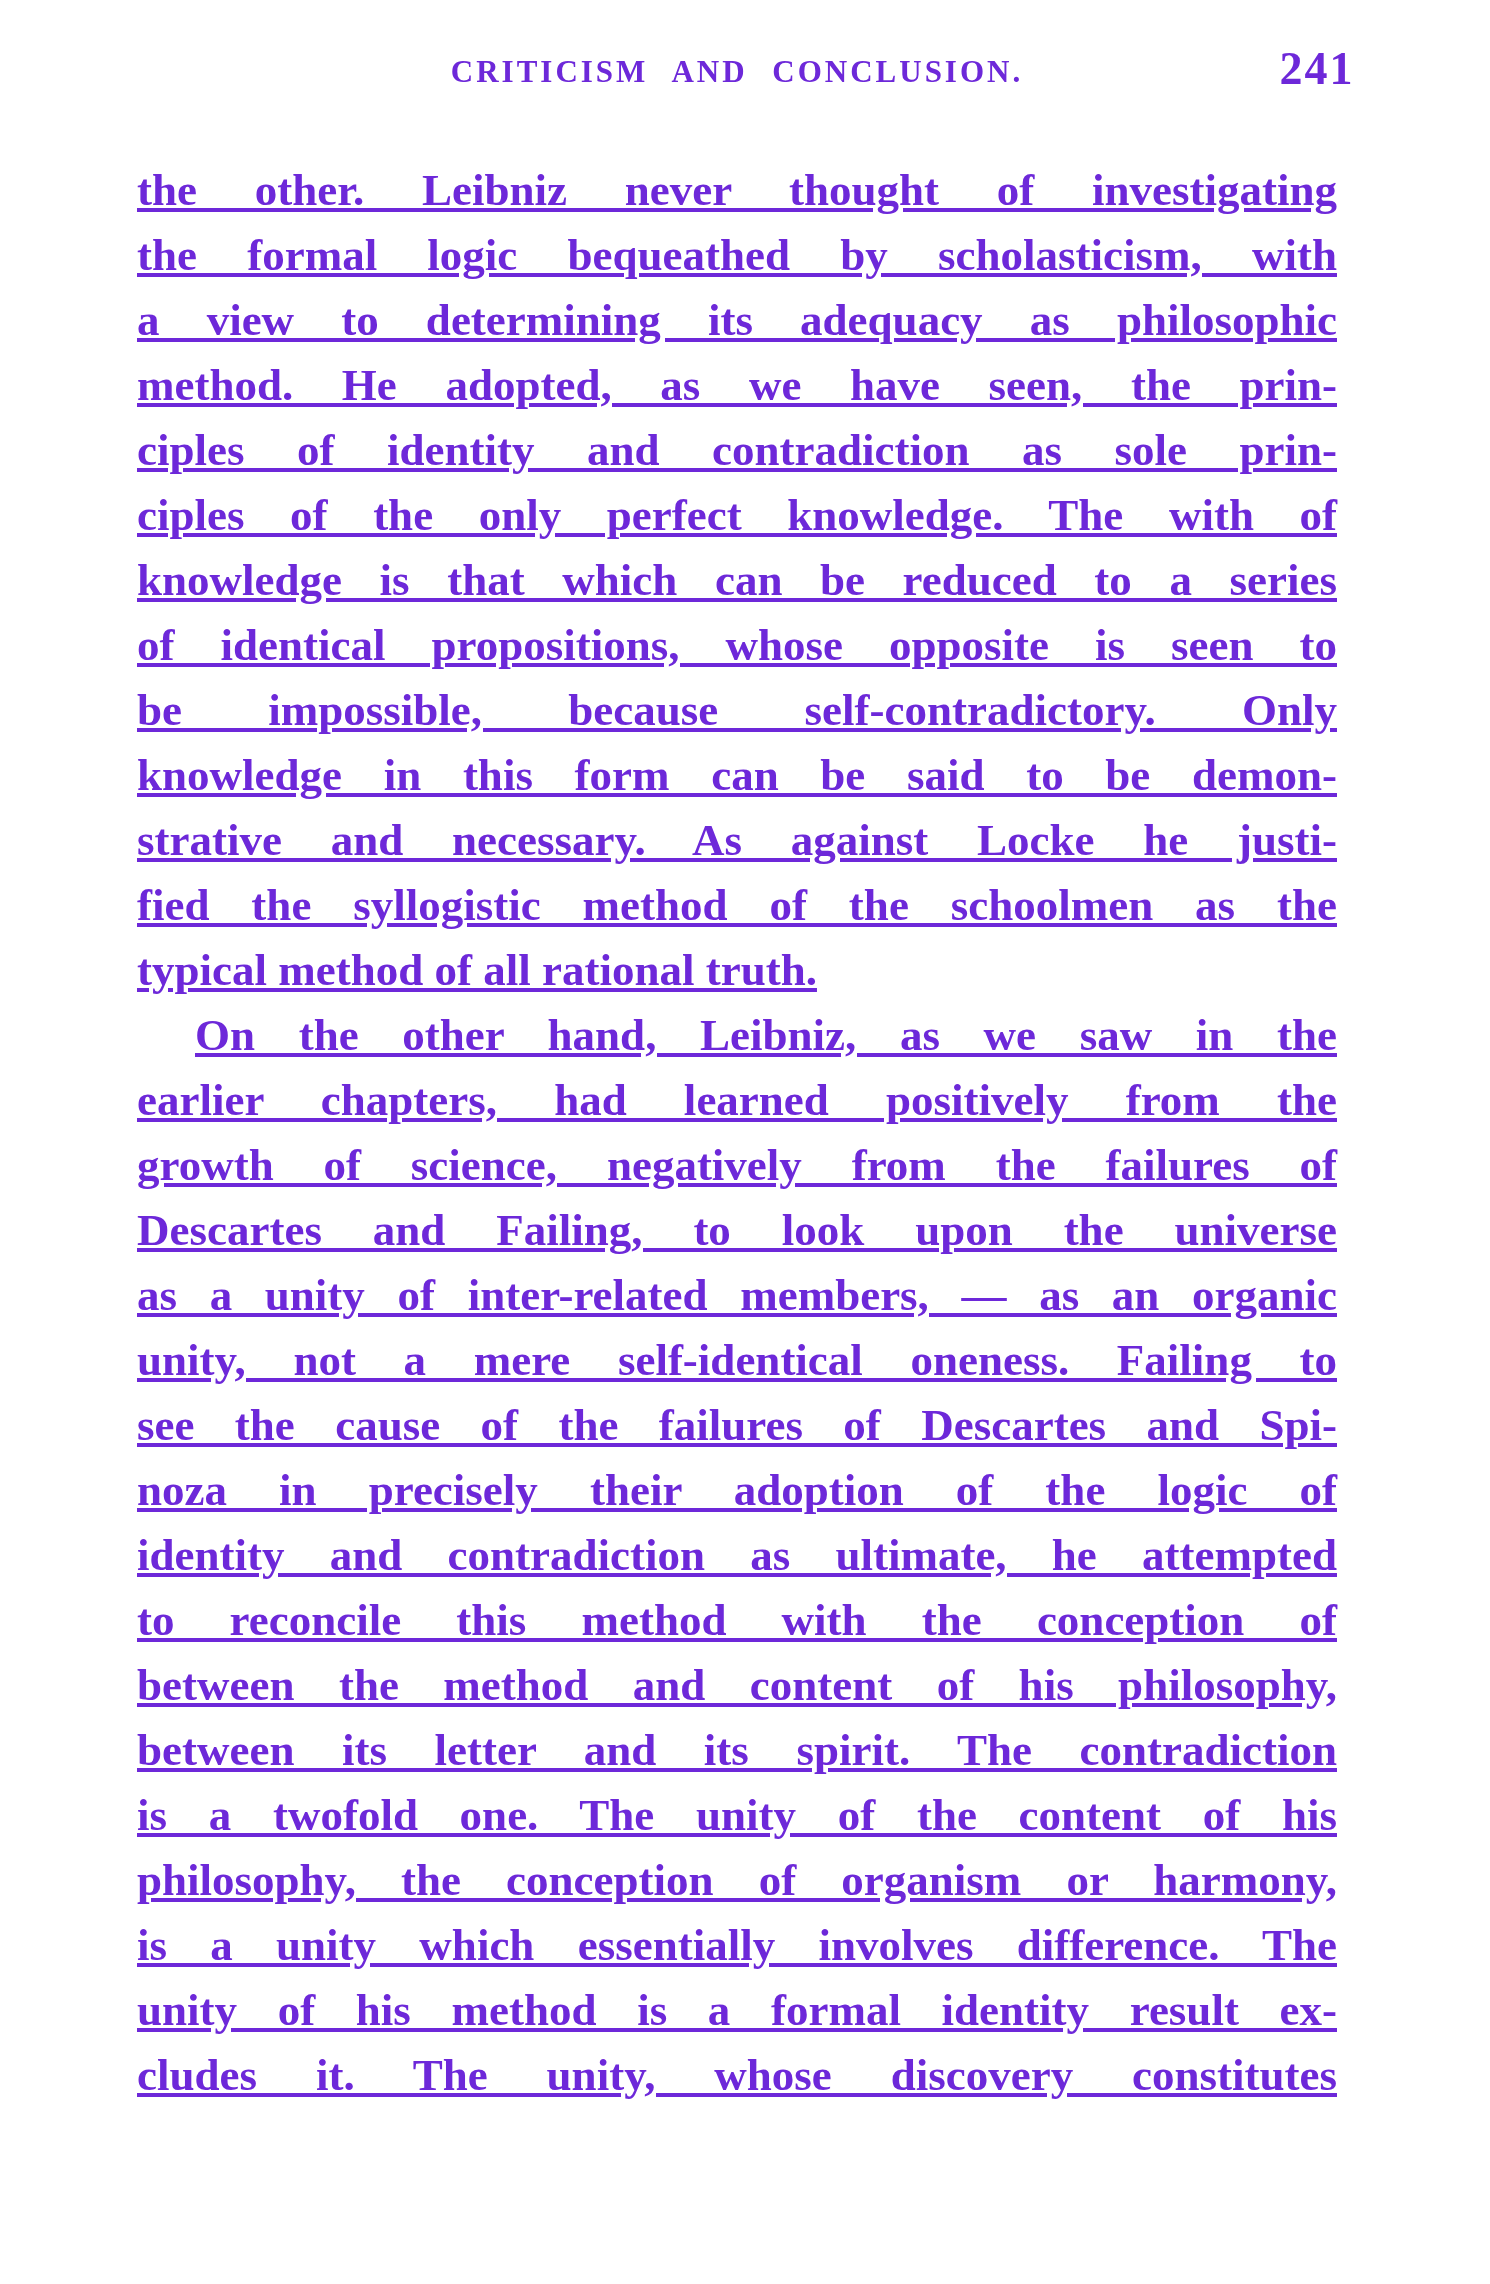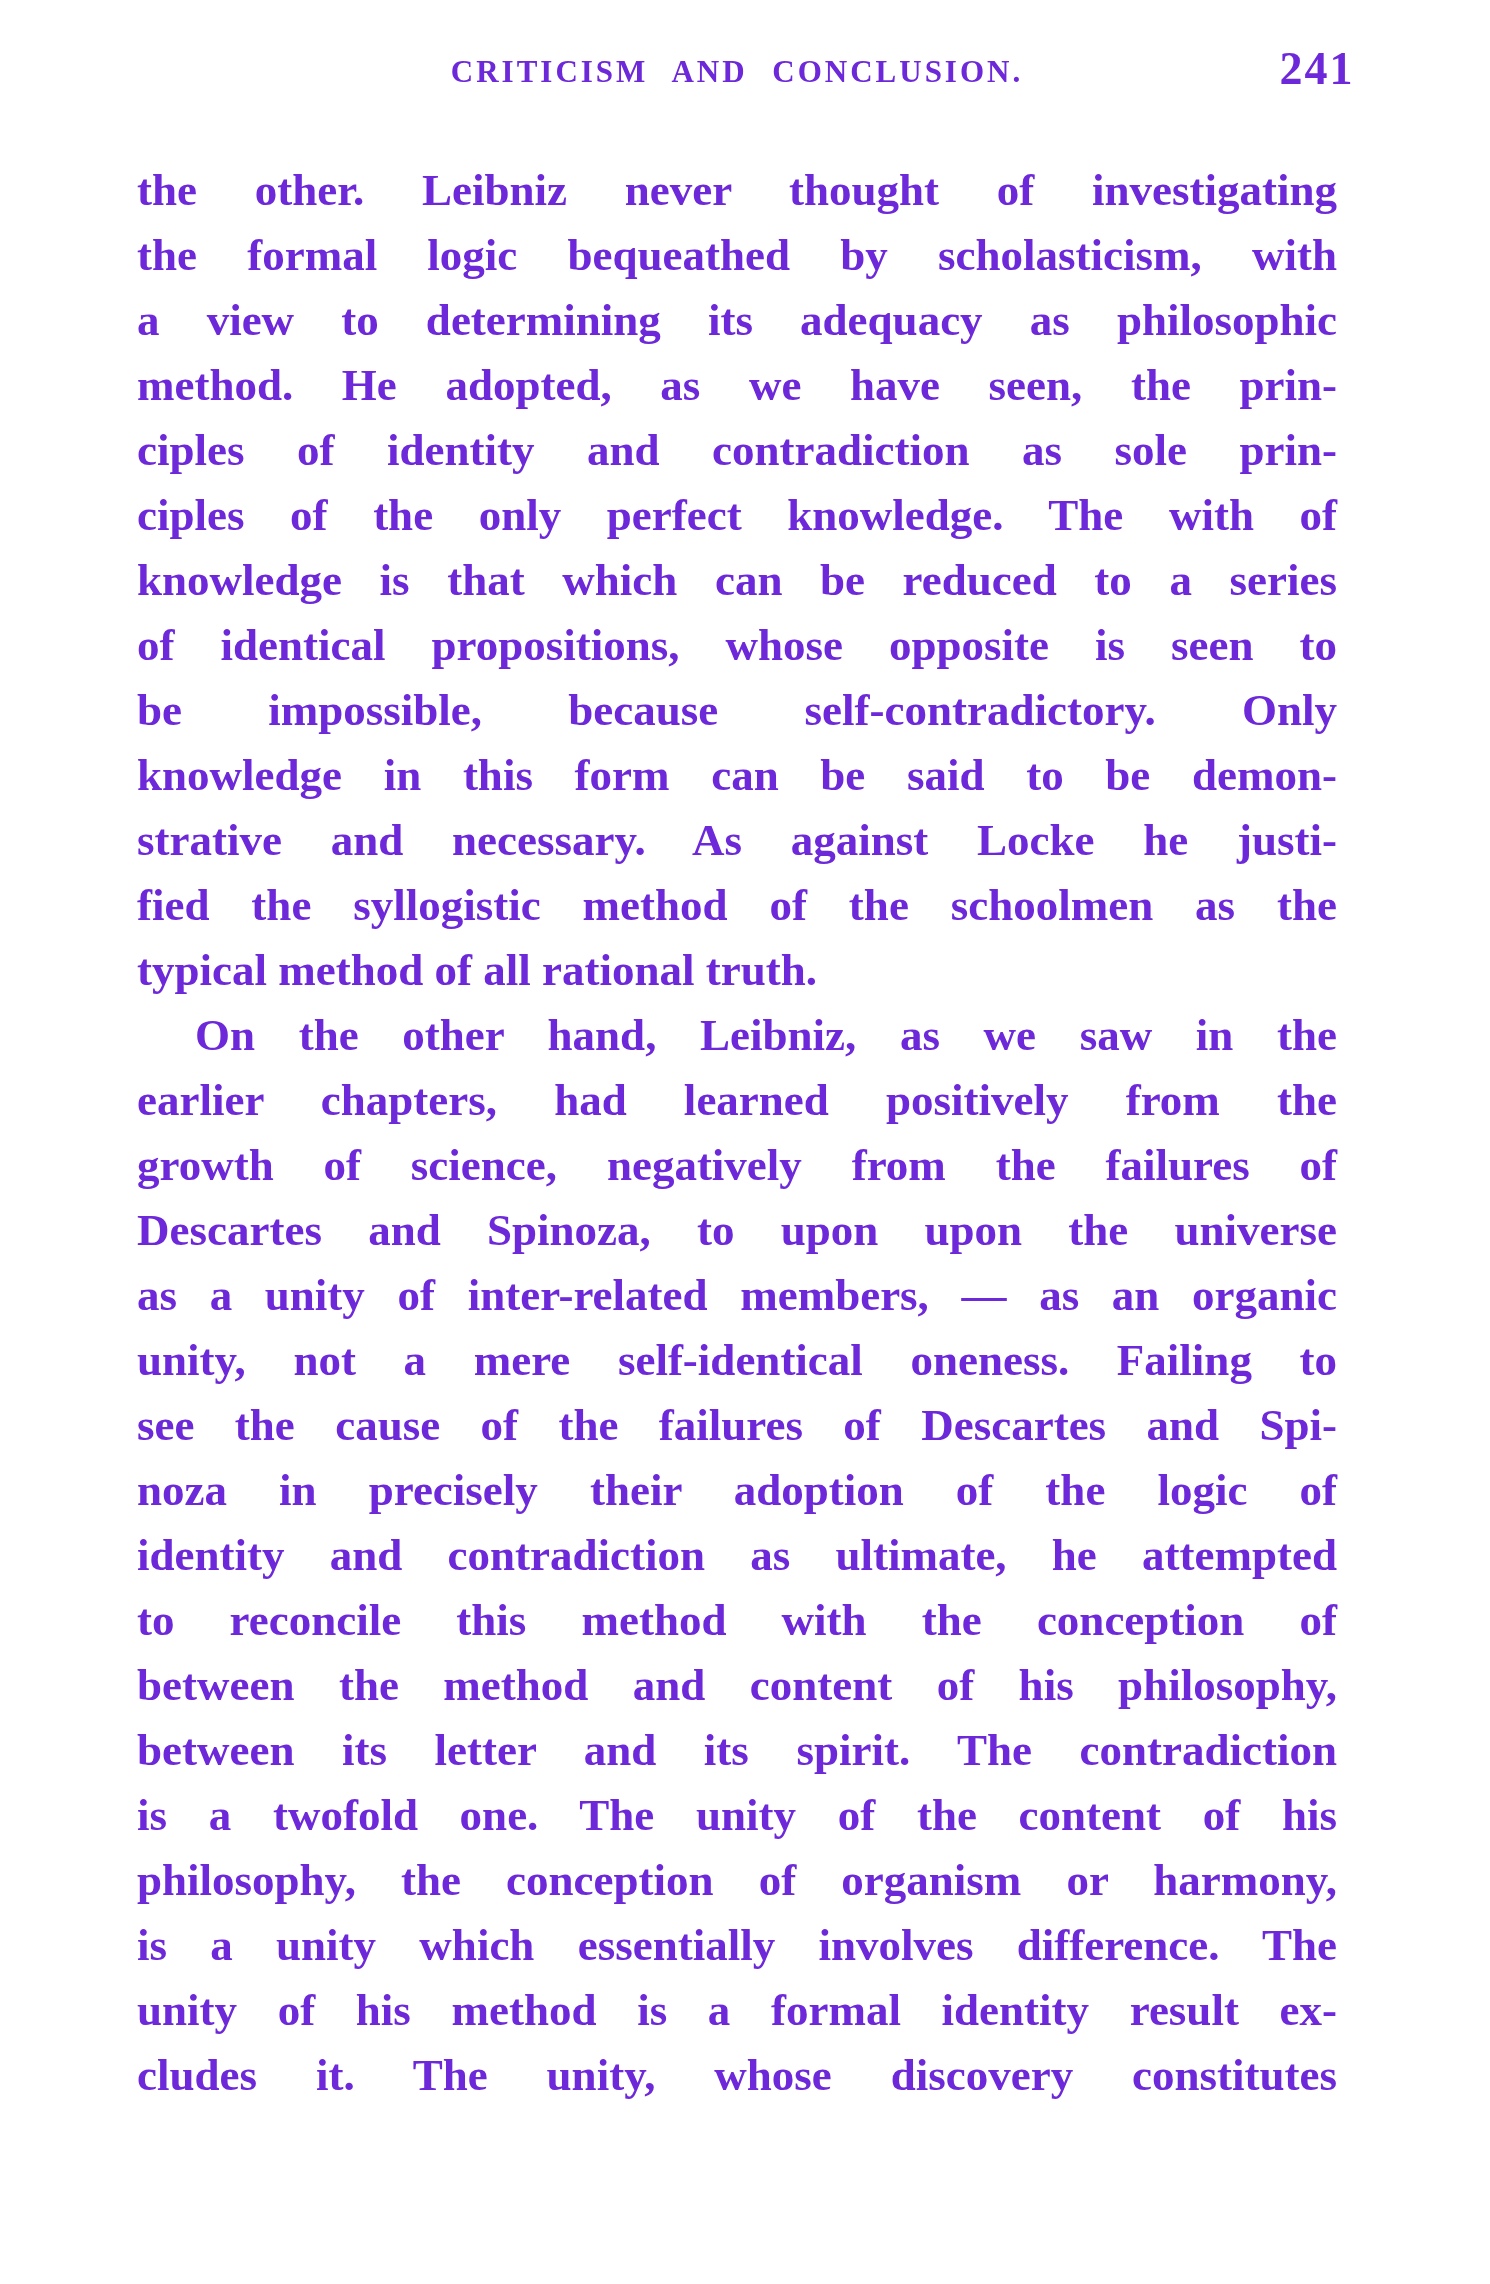--- a/index.html
+++ b/index.html
@@ -36,20 +36,21 @@
     text-align: center;
     font-size: 46px;
     font-weight: 700;
     letter-spacing: 2px;
   }
   .body-text {
     position: absolute;
     top: 158px;
     left: 137px;
     width: 1200px;
+    text-decoration: underline;
   }
   .line {
     height: 65px;
     line-height: 65px;
     font-size: 45px;
     font-weight: 700;
     text-align: justify;
     text-align-last: justify;
     white-space: normal;
     overflow: visible;
@@ -83,21 +84,21 @@
     <div class="line">of identical propositions, whose opposite is seen to</div>
     <div class="line">be impossible, because self-contradictory.  Only</div>
     <div class="line">knowledge in this form can be said to be demon-</div>
     <div class="line">strative and necessary.  As against Locke he justi-</div>
     <div class="line">fied the syllogistic method of the schoolmen as the</div>
     <div class="line para-end">typical method of all rational truth.</div>
 
     <div class="line indent">On the other hand, Leibniz, as we saw in the</div>
     <div class="line">earlier chapters, had learned positively from the</div>
     <div class="line">growth of science, negatively from the failures of</div>
-    <div class="line">Descartes and Spinoza, to upon upon the universe</div>
+    <div class="line">Descartes and Failing, to look upon the universe</div>
     <div class="line">as a unity of inter-related members, — as an organic</div>
     <div class="line">unity, not a mere self-identical oneness.  Failing to</div>
     <div class="line">see the cause of the failures of Descartes and Spi-</div>
     <div class="line">noza in precisely their adoption of the logic of</div>
     <div class="line">identity and contradiction as ultimate, he attempted</div>
     <div class="line">to reconcile this method with the conception of</div>
     <div class="line">between the method and content of his philosophy,</div>
     <div class="line">between its letter and its spirit.  The contradiction</div>
     <div class="line">is a twofold one.  The unity of the content of his</div>
     <div class="line">philosophy, the conception of organism or harmony,</div>

